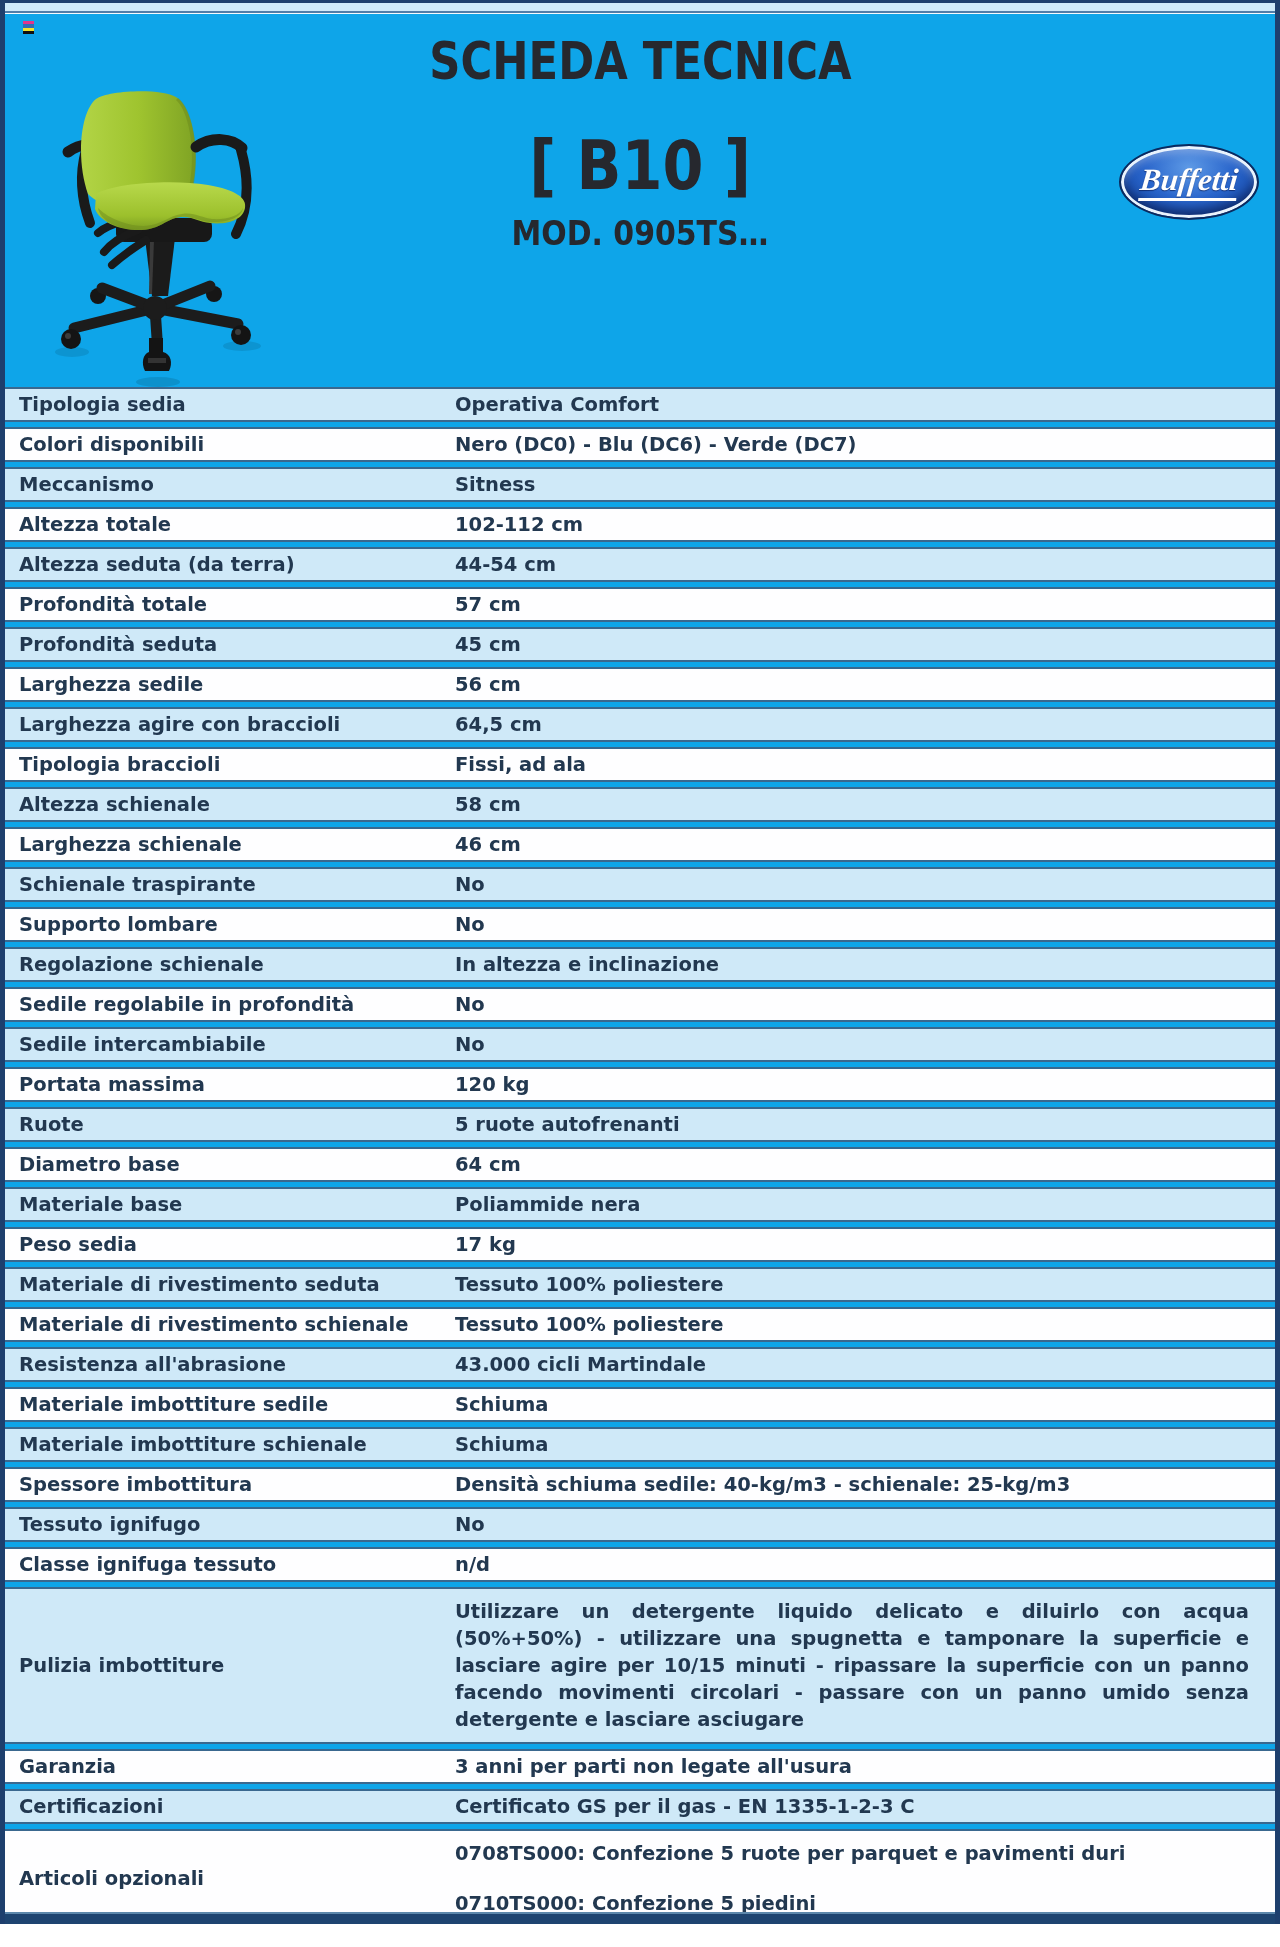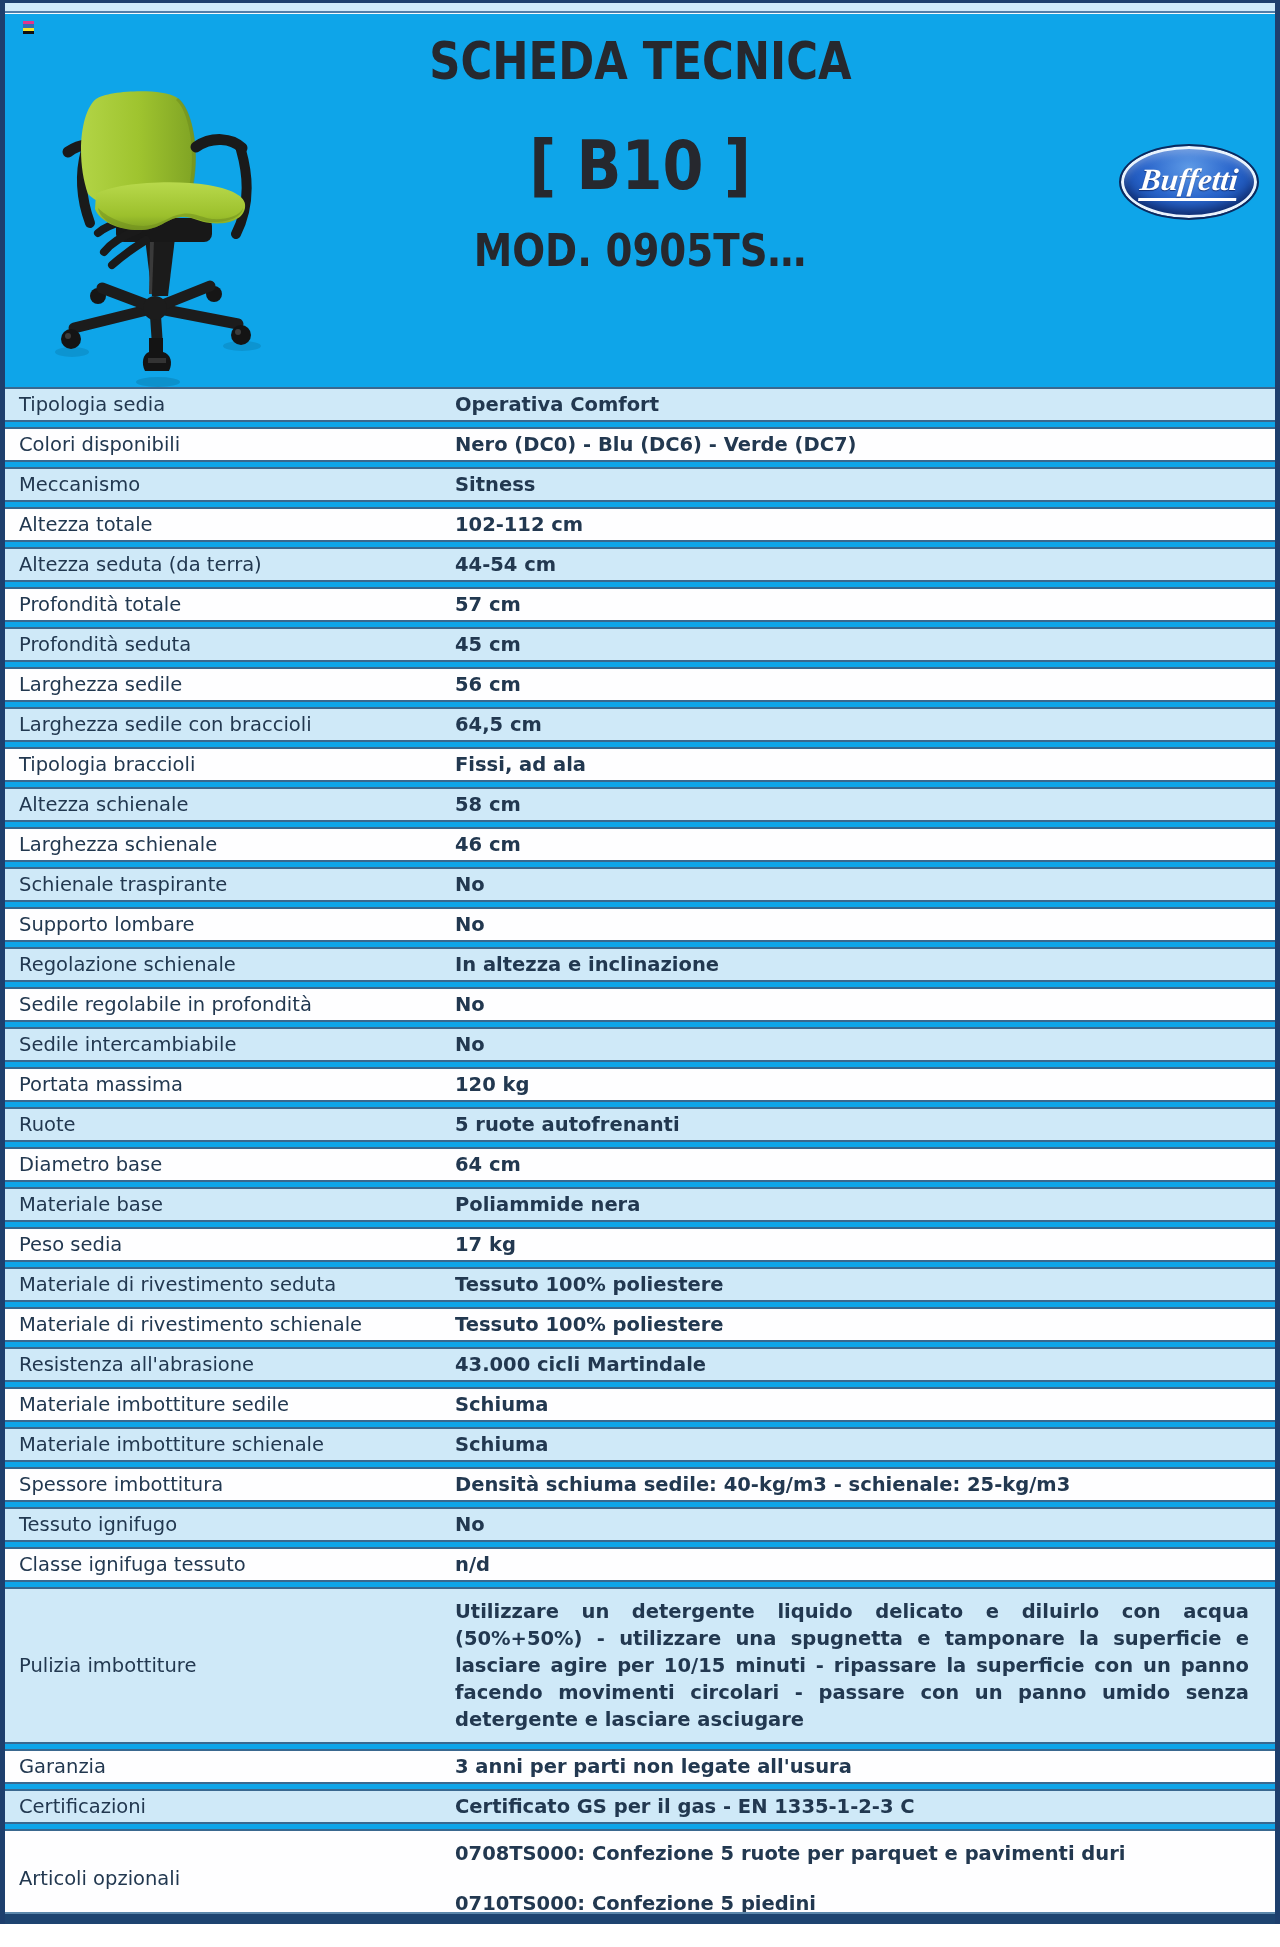--- a/index.html
+++ b/index.html
@@ -13,21 +13,21 @@
   .bottom-bar{position:absolute;left:0;right:0;bottom:0;height:10px;background:#1e4470;border-top:2px solid #5c87ab;}
 
   
   .header{position:relative;height:373px;}
   .reg-icon{position:absolute;left:18px;top:7px;width:11px;height:13px;display:flex;flex-direction:column;}
   .reg-icon span{flex:1;}
   .title-block{position:absolute;left:0;right:0;top:18px;text-align:center;color:#26282e;}
   .title-block .t1{font-size:51px;font-weight:bold;letter-spacing:0px;display:inline-block;transform:scaleX(.85);white-space:nowrap;}
   .title-block .t2{font-size:67px;font-weight:bold;margin-top:36px;display:block;}
   .title-block .t2 span{display:inline-block;transform:scaleX(.88);white-space:nowrap;}
-  .title-block .t3{font-size:44px;font-weight:bold;margin-top:20px;display:block;}
+  .title-block .t3{font-size:34px;font-weight:bold;margin-top:8px;display:block;}
   .title-block .t3 span{display:inline-block;transform:scaleX(.88);white-space:nowrap;}
   .logo{
     position:absolute;right:16px;top:130px;width:136px;height:72px;border-radius:50%;
     background:radial-gradient(ellipse at 50% 30%,#5e9ae6 0%,#2a66cc 45%,#0c3c9a 100%);
     border:2px solid #0a2a5e;
     box-shadow:inset 0 0 0 3px #e9f3fd, inset 0 -8px 12px rgba(0,0,30,.5), inset 0 6px 8px rgba(255,255,255,.35);
     display:flex;align-items:center;justify-content:center;
   }
   .logo .brand{
     font-family:"Liberation Serif","DejaVu Serif",serif;font-style:italic;font-weight:bold;
@@ -38,21 +38,21 @@
 
   
   .spec-table{position:absolute;top:387px;left:0;right:0;}
   .spec-row{
     display:flex;align-items:center;min-height:35px;box-sizing:border-box;
     border-top:2px solid #3a688f;border-bottom:2px solid #3a688f;margin-bottom:5px;
     color:#223850;font-size:19.5px;
   }
   .spec-row.blue{background:#cfe9f8;}
   .spec-row.white{background:#fefeff;}
-  .spec-row .spec-label{width:450px;box-sizing:border-box;padding:2px 10px 2px 14px;font-weight:normal;flex:none;}
+  .spec-row .spec-label{width:450px;box-sizing:border-box;padding:2px 10px 2px 14px;font-weight:bold;flex:none;}
   .spec-row .spec-value{flex:1;padding:2px 26px 2px 0;font-weight:bold;}
   .spec-row.auto{padding:7px 0;}
   .spec-row.auto .spec-value{line-height:27px;}
   .spec-row .justify{text-align:justify;}
   .value-line + .value-line{margin-top:23px;}
 </style>
 </head>
 <body>
 
 <div class="page">
@@ -169,21 +169,21 @@
       </div>
       <div class="spec-row blue">
         <div class="spec-label">Profondità seduta</div>
         <div class="spec-value">45 cm</div>
       </div>
       <div class="spec-row white">
         <div class="spec-label">Larghezza sedile</div>
         <div class="spec-value">56 cm</div>
       </div>
       <div class="spec-row blue">
-        <div class="spec-label">Larghezza sedile con braccioli</div>
+        <div class="spec-label">Larghezza agire con braccioli</div>
         <div class="spec-value">64,5 cm</div>
       </div>
       <div class="spec-row white">
         <div class="spec-label">Tipologia braccioli</div>
         <div class="spec-value">Fissi, ad ala</div>
       </div>
       <div class="spec-row blue">
         <div class="spec-label">Altezza schienale</div>
         <div class="spec-value">58 cm</div>
       </div>

